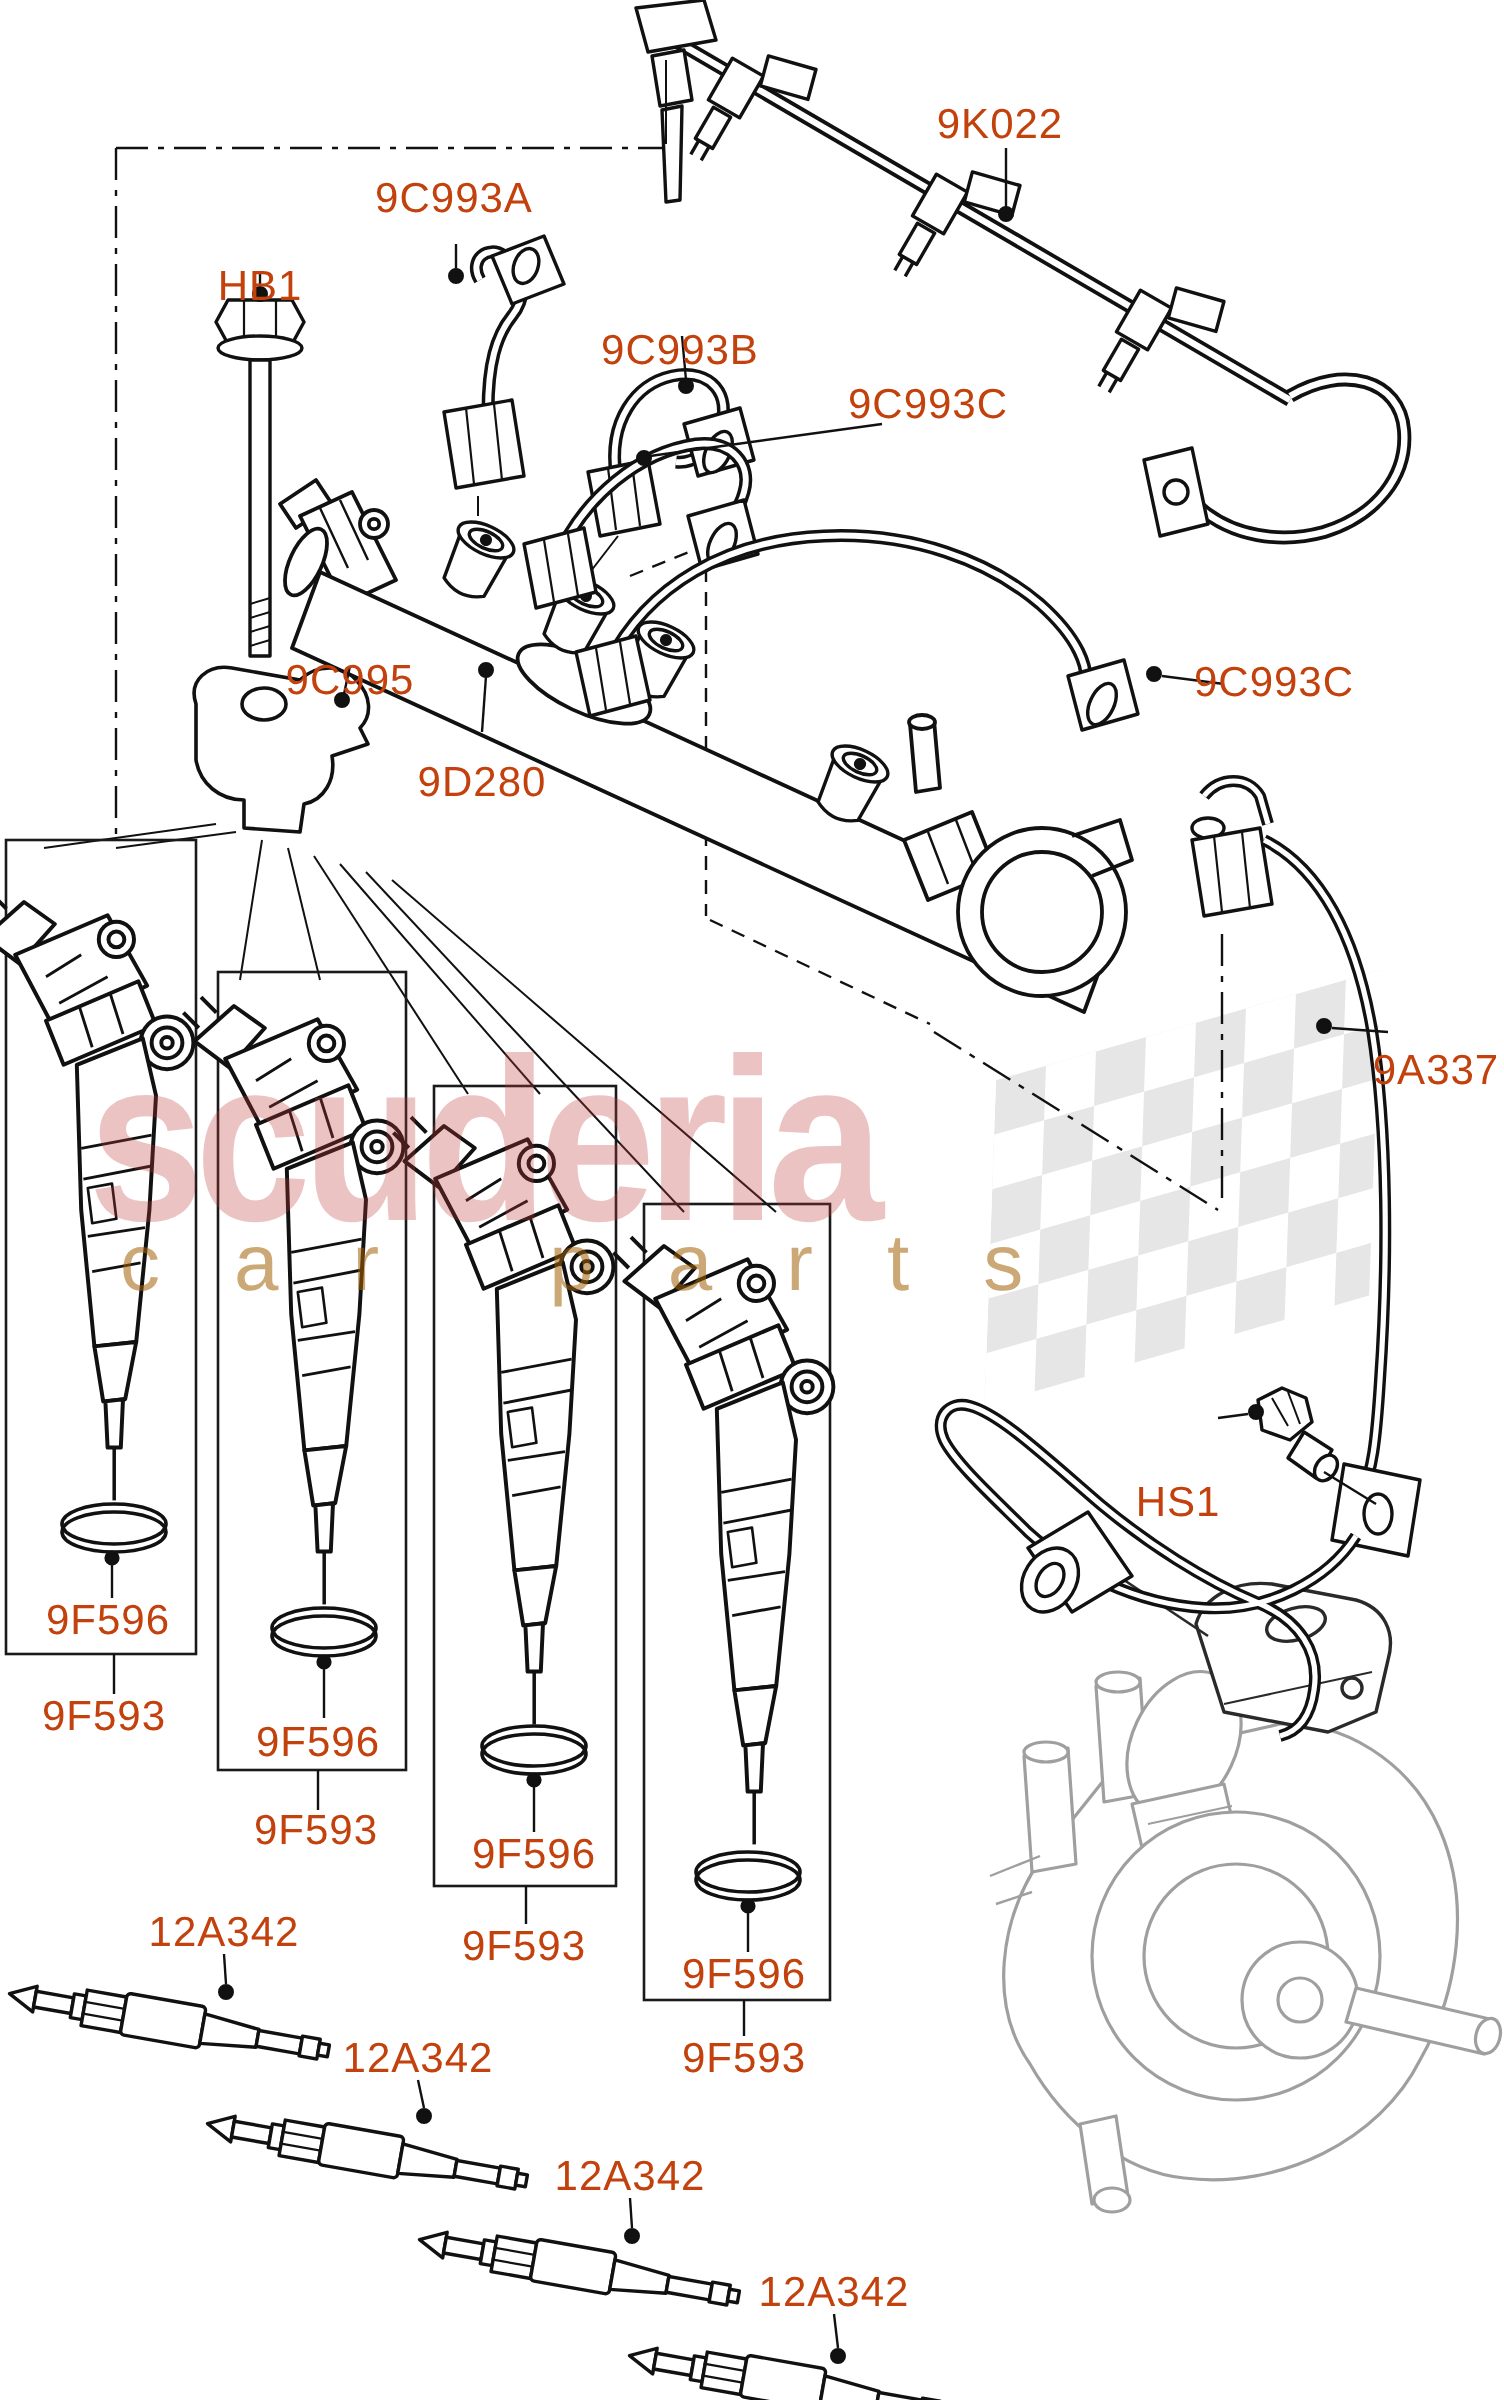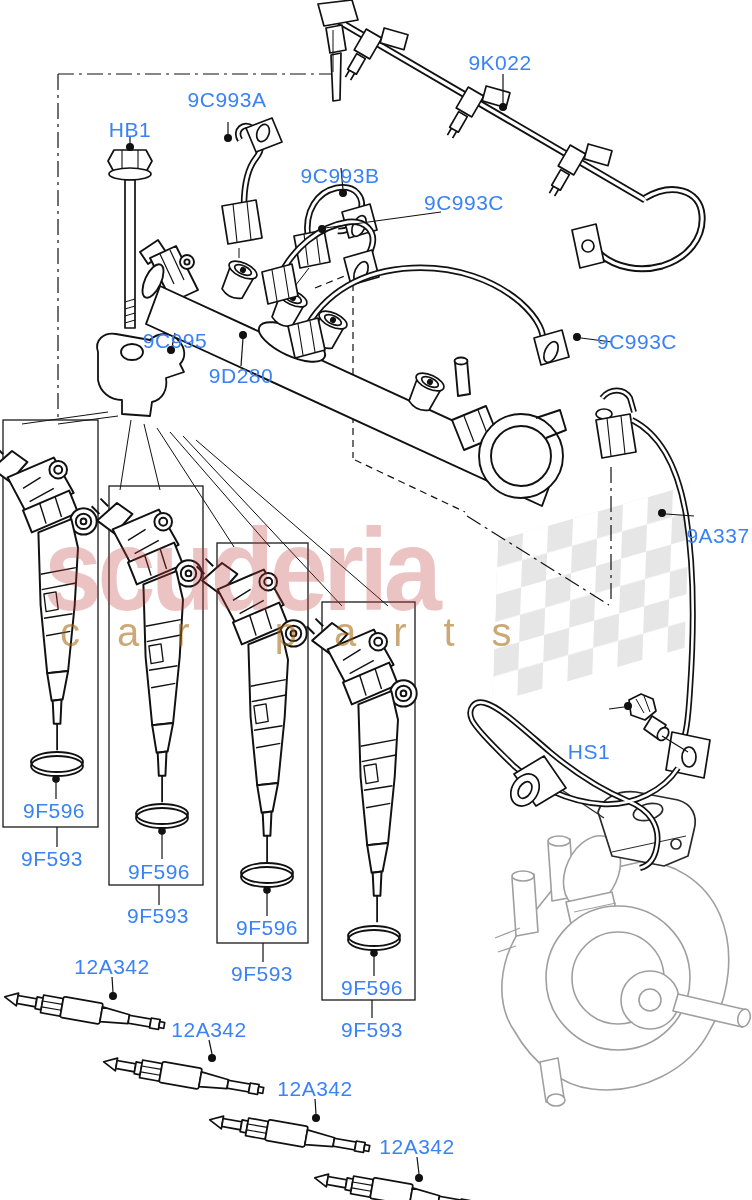--- a/index.html
+++ b/index.html
@@ -1,19 +1,19 @@
 <!DOCTYPE html>
 <html><head>
 <meta charset="utf-8">
 <style>
   html,body{margin:0;padding:0;background:#fff;}
   .stage{position:relative;width:752px;height:1200px;background:#ffffff;overflow:hidden;
          font-family:"Liberation Sans",sans-serif;}
   .stage svg.art{position:absolute;left:0;top:0;z-index:2;}
-  .part-label{position:absolute;transform:translate(-50%,-50%);color:#3b82f6;font-size:21px;
+  .part-label{position:absolute;transform:translate(-50%,-50%);color:#c2410c;font-size:21px;
               font-weight:400;letter-spacing:.5px;white-space:nowrap;z-index:10;cursor:pointer;}
   .wm-brand{position:absolute;left:44px;top:512px;z-index:5;font-size:116px;font-weight:700;
             color:#c23b3b;opacity:.30;letter-spacing:-5px;line-height:1;
             transform:scaleX(.9);transform-origin:left top;pointer-events:none;}
   .wm-tagline{position:absolute;left:60px;top:612px;z-index:5;font-size:40px;font-weight:400;
               color:#a16207;opacity:.55;letter-spacing:37px;line-height:1;pointer-events:none;text-align:center;}
 </style>
 </head>
 <body>
 
@@ -331,27 +331,27 @@
         <circle cx="316" cy="1118" r="3.4"></circle>
     <path d="M417,1157 L419,1174" fill="none"></path>
         <circle cx="419" cy="1178" r="3.4"></circle>
   </g>
 </svg>
 
 <div class="wm-brand">scuderia</div>
 <div class="wm-tagline">car parts</div>
 
 <div class="part-label" style="left:500px;top:63px">9K022</div>
-<div class="part-label" style="left:130px;top:130px">HB1</div>
+<div class="part-label" style="left:130px;top:144px">HB1</div>
 <div class="part-label" style="left:227px;top:100px">9C993A</div>
 <div class="part-label" style="left:340px;top:176px">9C993B</div>
 <div class="part-label" style="left:464px;top:203px">9C993C</div>
 <div class="part-label" style="left:637px;top:342px">9C993C</div>
 <div class="part-label" style="left:175px;top:341px">9C995</div>
-<div class="part-label" style="left:241px;top:376px">9D280</div>
+<div class="part-label" style="left:241px;top:392px">9D280</div>
 <div class="part-label" style="left:718px;top:536px">9A337</div>
 <div class="part-label" style="left:589px;top:752px">HS1</div>
 <div class="part-label" style="left:54px;top:811px">9F596</div>
 <div class="part-label" style="left:52px;top:859px">9F593</div>
 <div class="part-label" style="left:159px;top:872px">9F596</div>
 <div class="part-label" style="left:158px;top:916px">9F593</div>
 <div class="part-label" style="left:267px;top:928px">9F596</div>
 <div class="part-label" style="left:262px;top:974px">9F593</div>
 <div class="part-label" style="left:372px;top:988px">9F596</div>
 <div class="part-label" style="left:372px;top:1030px">9F593</div>

